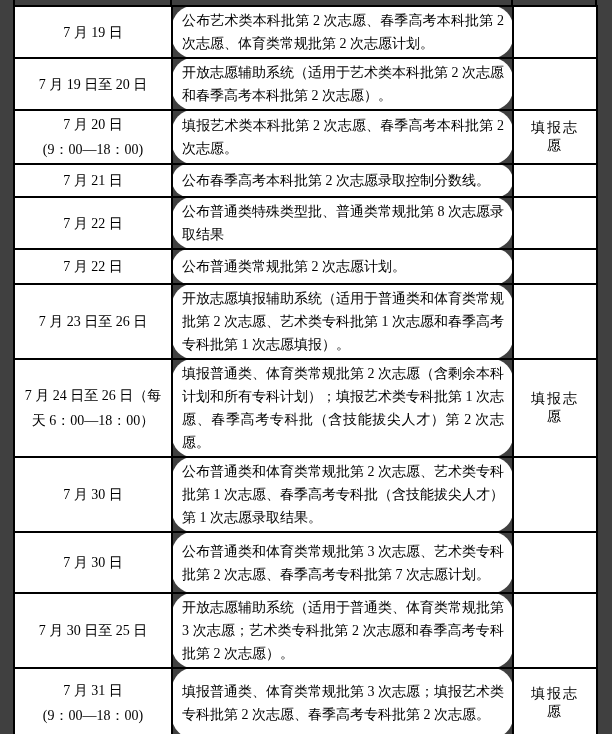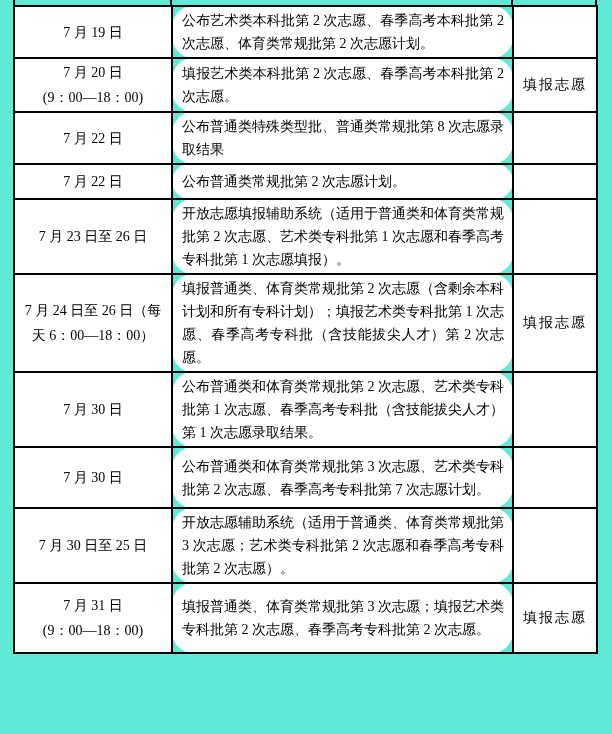--- a/index.html
+++ b/index.html
@@ -11,21 +11,21 @@
     height: 734px;
     background: #ffffff;
     font-family: "Liberation Serif", "DejaVu Serif", serif;
     color: #000000;
     overflow: hidden;
   }
   .stage {
     position: relative;
     width: 612px;
     height: 734px;
-    background: #5eead4;
+    background: #404040;
   }
   
   .top-stub {
     position: absolute;
     top: 0;
     width: 2px;
     height: 5px;
     background: #000000;
   }
   .stub-a { left: 13px; }
@@ -59,21 +59,21 @@
     text-align: justify;
     vertical-align: middle;
     line-height: 23px;
     padding: 2px 8px 2px 9px;
     border-radius: 21px;
   }
   td.c-tag {
     text-align: center;
     vertical-align: middle;
     letter-spacing: 2px;
-    padding: 1px 8px;
+    padding: 1px 16px;
   }
 </style>
 </head>
 <body>
 
 <div class="stage">
   <div class="top-stub stub-a"></div>
   <div class="top-stub stub-b"></div>
   <div class="top-stub stub-c"></div>
   <div class="top-stub stub-d"></div>
@@ -83,25 +83,35 @@
       <col style="width:158px">
       <col style="width:341px">
       <col style="width:84px">
     </colgroup>
     <tbody>
       <tr style="height:45px">
         <td class="c-date">7 月 19 日</td>
         <td class="c-desc">公布艺术类本科批第 2 次志愿、春季高考本科批第 2 次志愿、体育类常规批第 2 次志愿计划。</td>
         <td class="c-tag"></td>
       </tr>
+      <tr style="height:48px">
+        <td class="c-date">7 月 19 日至 20 日</td>
+        <td class="c-desc">开放志愿辅助系统（适用于艺术类本科批第 2 次志愿和春季高考本科批第 2 次志愿）。</td>
+        <td class="c-tag"></td>
+      </tr>
       <tr style="height:49px">
         <td class="c-date">7 月 20 日
 (9：00—18：00)</td>
         <td class="c-desc">填报艺术类本科批第 2 次志愿、春季高考本科批第 2 次志愿。</td>
         <td class="c-tag">填报志愿</td>
+      </tr>
+      <tr style="height:33px">
+        <td class="c-date">7 月 21 日</td>
+        <td class="c-desc">公布春季高考本科批第 2 次志愿录取控制分数线。</td>
+        <td class="c-tag"></td>
       </tr>
       <tr style="height:48px">
         <td class="c-date">7 月 22 日</td>
         <td class="c-desc">公布普通类特殊类型批、普通类常规批第 8 次志愿录取结果</td>
         <td class="c-tag"></td>
       </tr>
       <tr style="height:35px">
         <td class="c-date">7 月 22 日</td>
         <td class="c-desc">公布普通类常规批第 2 次志愿计划。</td>
         <td class="c-tag"></td>

